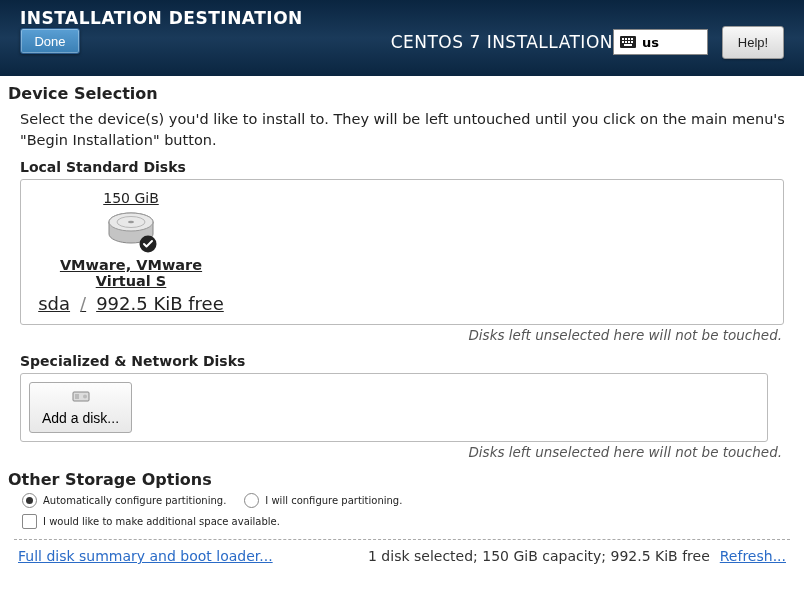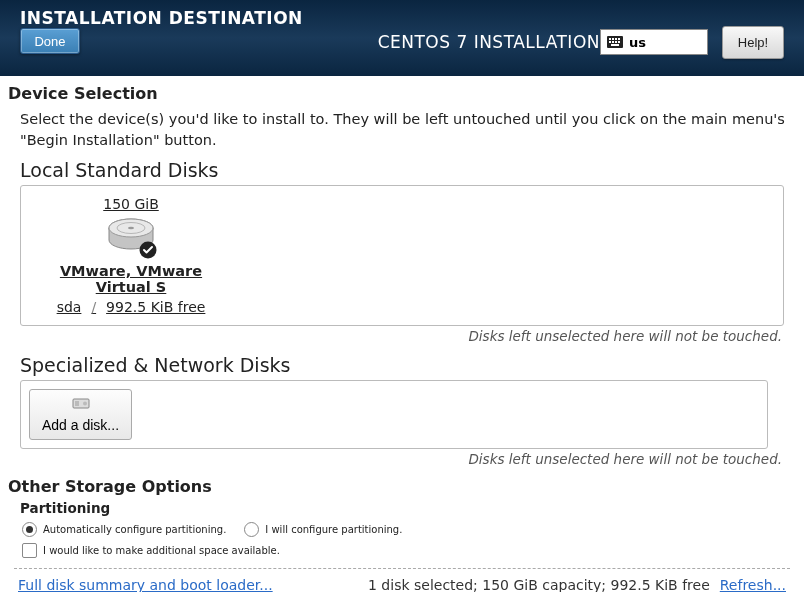--- a/index.html
+++ b/index.html
@@ -4,34 +4,34 @@
 <style>
 * { box-sizing: border-box; margin: 0; padding: 0; }
 html, body { width: 804px; height: 592px; font-family: "DejaVu Sans", "Liberation Sans", sans-serif; background: #fff; overflow: hidden; }
 .header { height: 76px; background: linear-gradient(to bottom, #0a2540 0%, #1a3a5a 50%, #0a2540 100%); display: flex; justify-content: space-between; padding: 8px 20px 0 20px; color: #fff; }
 .header-left { display: flex; flex-direction: column; }
 .header-title { font-size: 17px; font-weight: bold; letter-spacing: 0.5px; }
 .done-btn { width: 60px; height: 26px; background: linear-gradient(to bottom, #5a9fd4, #3a7fb4); border: 1px solid #2a5a8a; border-radius: 3px; color: #fff; font-size: 13px; cursor: pointer; box-shadow: 0 0 0 1px rgba(255,255,255,0.3) inset, 0 1px 3px rgba(0,0,0,0.4); }
 .header-right { display: flex; flex-direction: row; align-items: center; }
 .installer-title { font-size: 17px; font-weight: normal; letter-spacing: 0.5px; }
 .header-controls { display: flex; gap: 14px; align-items: center; }
-.kbd-indicator { background: #fff; border: 1px solid #888; padding: 3px 8px 3px 6px; display: flex; align-items: center; gap: 6px; height: 26px; width: 108px; }
+.kbd-indicator { background: #fff; border: 1px solid #888; padding: 3px 8px 3px 6px; display: flex; align-items: center; gap: 6px; height: 26px; width: 95px; }
 .kbd-icon svg { display: block; }
 .kbd-label { color: #000; font-size: 13px; font-weight: bold; }
 .help-btn { width: 62px; height: 33px; background: linear-gradient(to bottom, #f8f8f8, #d8d8d8); border: 1px solid #999; border-radius: 3px; color: #222; font-size: 13px; cursor: pointer; box-shadow: 0 1px 2px rgba(0,0,0,0.3); }
 .content { padding: 8px 8px 0 8px; color: #222; }
 .section-title { font-size: 16px; font-weight: bold; margin-bottom: 6px; }
 .section-desc { font-size: 14.5px; line-height: 1.45; padding-left: 12px; margin-bottom: 8px; }
-.subsection-label { font-size: 19px; font-weight: normal; padding-left: 12px; margin-bottom: 4px; }
+.subsection-label { font-size: 14px; font-weight: bold; padding-left: 12px; margin-bottom: 4px; }
 .disk-panel { margin: 0 12px 2px 12px; border: 1px solid #bbb; border-radius: 3px; padding: 10px; display: flex; text-decoration: underline; }
 .disk-item { width: 200px; text-align: center; font-size: 14px; cursor: pointer; }
 .disk-size { margin-bottom: 4px; }
 .disk-icon-wrap { position: relative; display: inline-block; margin-bottom: 6px; }
 .disk-name { font-weight: bold; font-size: 14.5px; margin-bottom: 4px; }
-.disk-meta { font-size: 14px; }
+.disk-meta { font-size: 18px; }
 .disk-meta .sep { margin: 0 10px; color: #888; }
 .hint-right { text-align: right; font-style: italic; color: #555; font-size: 13.5px; padding-right: 14px; margin-bottom: 10px; }
 .add-disk-btn { display: inline-flex; flex-direction: column; align-items: center; gap: 4px; padding: 6px 12px; background: linear-gradient(to bottom, #fdfdfd, #e8e8e8); border: 1px solid #aaa; border-radius: 3px; cursor: pointer; font-size: 14px; margin: 0; }
 .add-disk-panel { margin: 0 28px 2px 12px; border: 1px solid #bbb; border-radius: 3px; padding: 8px; }
 .options-title { font-size: 16px; font-weight: bold; margin: 4px 0 4px 0; }
 .partitioning-label { font-size: 13.5px; font-weight: bold; padding-left: 12px; margin-bottom: 6px; }
 .radio-row { display: flex; gap: 18px; padding-left: 14px; margin-bottom: 6px; align-items: center; }
 .radio-opt, .check-opt { display: flex; align-items: center; gap: 6px; font-size: 10px; cursor: pointer; }
 .radio-ctrl { width: 15px; height: 15px; border: 1px solid #888; border-radius: 50%; display: inline-flex; align-items: center; justify-content: center; background: #fff; }
 .radio-ctrl.checked::after { content: ""; width: 7px; height: 7px; background: #333; border-radius: 50%; }
@@ -114,21 +114,20 @@
             <rect x="3" y="5" width="4" height="5" fill="#bbb"></rect>
             <circle cx="13" cy="7.5" r="2" fill="#bbb"></circle>
           </svg>
       </span>
       <span>Add a disk...</span>
     </button>
   </div>
   <div class="hint-right">Disks left unselected here will not be touched.</div>
 
   <div class="options-title">Other Storage Options</div>
-  <div class="partitioning-label">Partitioning</div>
   <div class="radio-row">
     <label class="radio-opt">
       <span class="radio-ctrl checked"></span>
       <span>Automatically configure partitioning.</span>
     </label>
     <label class="radio-opt">
       <span class="radio-ctrl"></span>
       <span>I will configure partitioning.</span>
     </label>
   </div>

